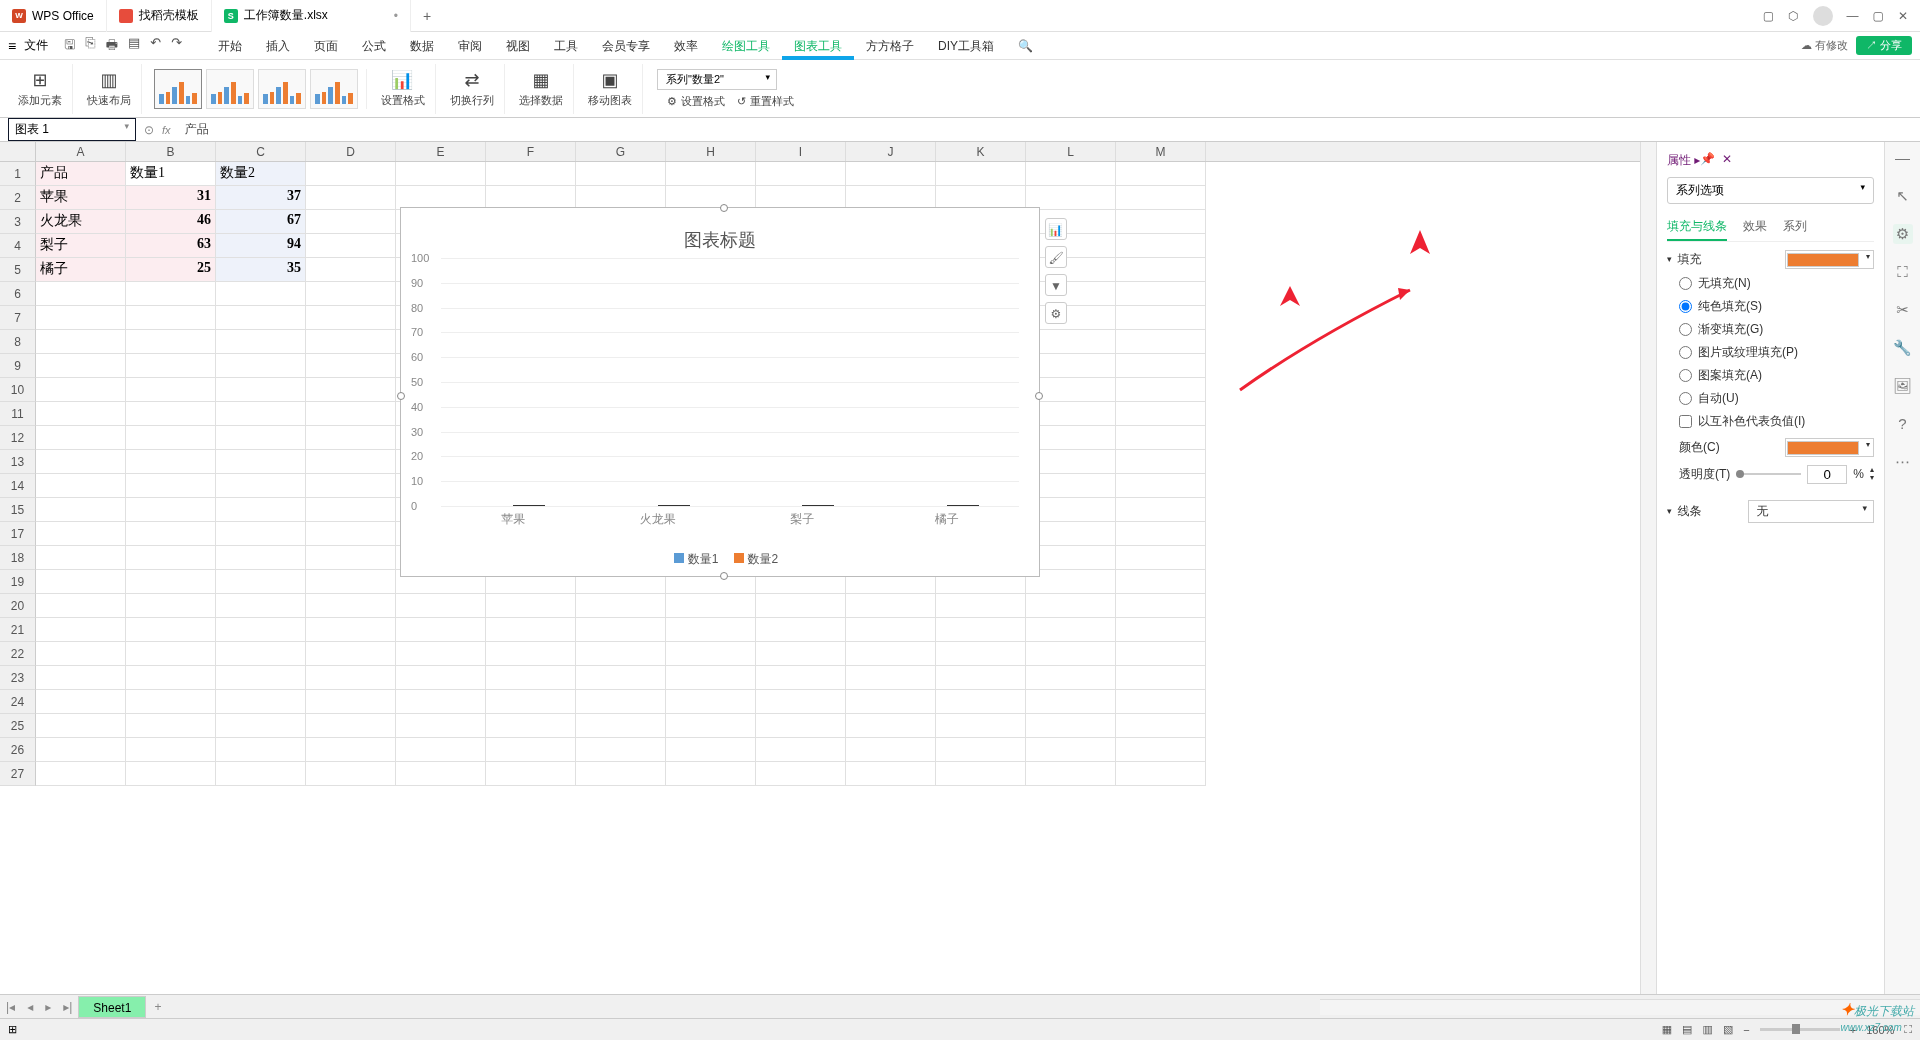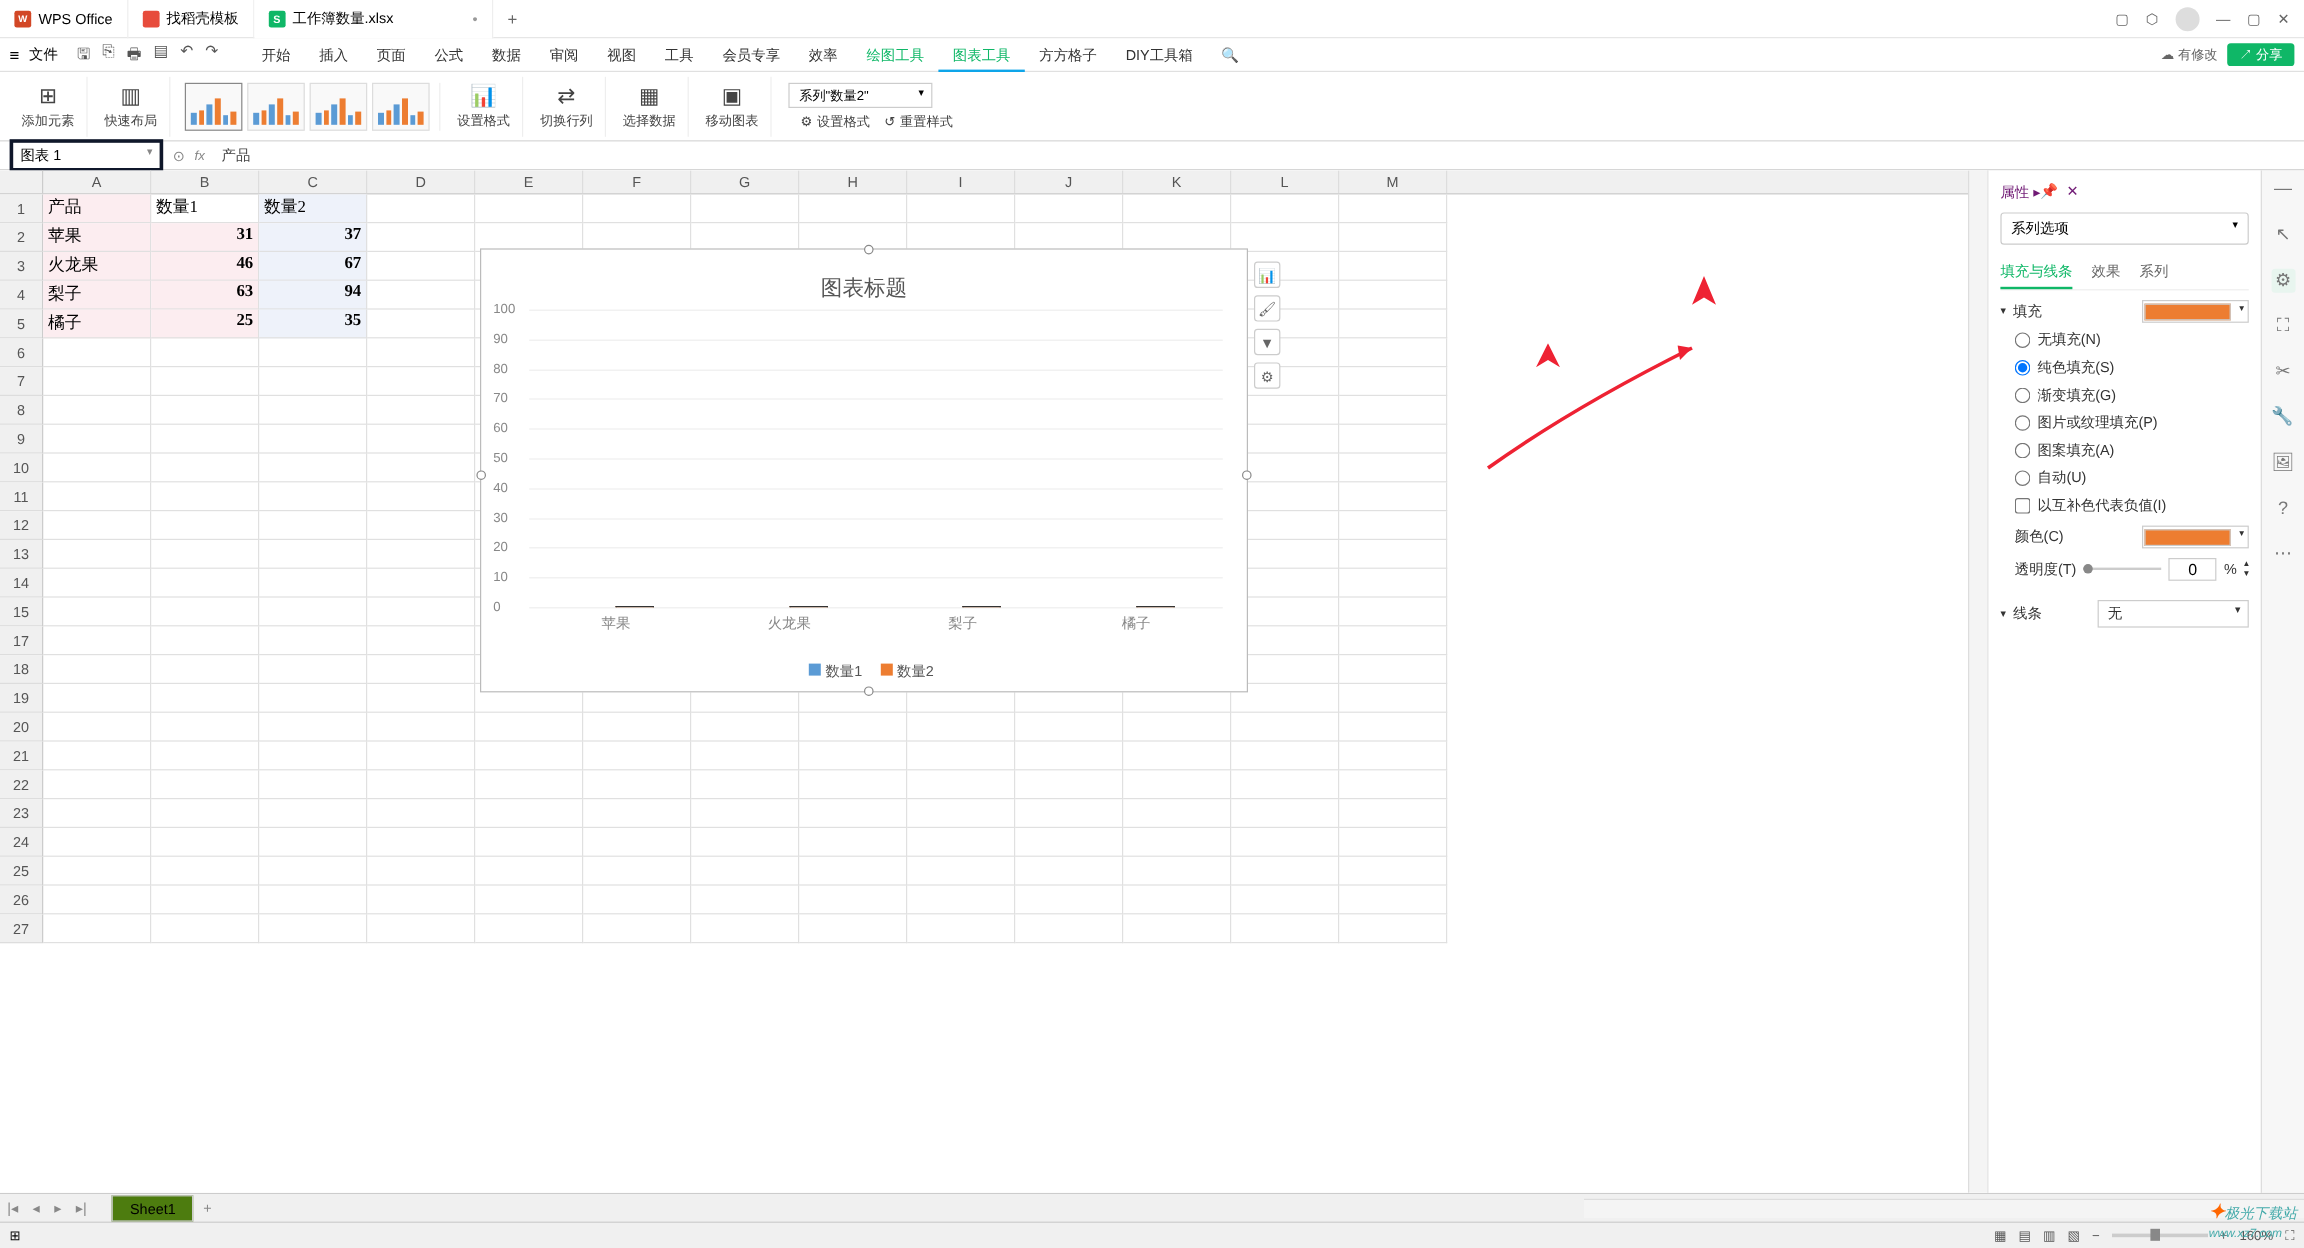--- a/index.html
+++ b/index.html
@@ -20,21 +20,21 @@
 
 
 .menubar { height: 28px; background: #fff; display: flex; align-items: center; padding: 0 8px; font-size: 12px; border-bottom: 1px solid #e0e0e0; }
 .menu-left { display: flex; align-items: center; gap: 8px; }
 .hamburger { font-size: 14px; }
 .qat { display: flex; gap: 10px; margin-left: 8px; }
 .qat span { color: #555; font-size: 13px; }
 .menu-tabs { display: flex; margin-left: 24px; }
 .menu-tab { padding: 0 12px; color: #333; height: 28px; line-height: 28px; cursor: pointer; }
 .menu-tab.green { color: #0fb767; }
-.menu-tab.active-green { color: #0fb767; border-bottom: 2px solid #0ea5e9; }
+.menu-tab.active-green { color: #0fb767; border-bottom: 4px solid #0ea5e9; }
 .menubar-right { margin-left: auto; display: flex; gap: 8px; align-items: center; }
 .cloud-ind { color: #666; font-size: 11px; }
 .share-btn { background: #0fb767; color: #fff; padding: 2px 10px; border-radius: 3px; font-size: 11px; }
 
 
 .ribbon { height: 58px; background: #fff; display: flex; align-items: center; padding: 4px 8px; border-bottom: 1px solid #ccc; gap: 4px; }
 .ribbon-group { display: flex; flex-direction: column; align-items: center; justify-content: center; padding: 0 10px; border-right: 1px solid #eee; height: 50px; font-size: 11px; color: #444; }
 .ribbon-group .icon { font-size: 18px; margin-bottom: 2px; }
 .chart-styles { display: flex; gap: 4px; padding: 0 8px; border-right: 1px solid #eee; }
 .chart-style { width: 48px; height: 40px; border: 1px solid #ddd; background: #f9f9f9; position: relative; }
@@ -42,21 +42,21 @@
 .mini-bars { position: absolute; bottom: 4px; left: 4px; right: 4px; height: 24px; display: flex; align-items: flex-end; gap: 2px; }
 .mini-bars span { flex: 1; background: #5b9bd5; }
 .mini-bars span:nth-child(even) { background: #ed7d31; }
 .ribbon-dropdown { border: 1px solid #ccc; padding: 2px 24px 2px 8px; font-size: 11px; position: relative; background: #fff; }
 .ribbon-dropdown::after { content: '▾'; position: absolute; right: 6px; font-size: 9px; }
 .ribbon-small { display: flex; gap: 12px; padding: 0 10px; font-size: 11px; color: #444; }
 .ribbon-small-item { display: flex; align-items: center; gap: 4px; }
 
 
 .formulabar { height: 24px; background: #fff; display: flex; align-items: center; border-bottom: 1px solid #ccc; font-size: 12px; }
-.namebox { width: 128px; border: 3px solid #0f172a; padding: 2px 6px; margin: 0 8px; position: relative; }
+.namebox { width: 128px; border: 1px solid #0f172a; padding: 2px 6px; margin: 0 8px; position: relative; }
 .namebox::after { content: '▾'; position: absolute; right: 6px; font-size: 9px; color: #888; }
 .fx-label { color: #888; font-style: italic; margin: 0 8px; font-size: 11px; }
 .formula-input { flex: 1; padding: 2px 6px; color: #444; }
 
 
 .main { display: flex; height: calc(100% - 32px - 28px - 58px - 24px - 24px - 22px); }
 .sheet-area { flex: 1; position: relative; background: #fff; overflow: hidden; }
 .col-headers { display: flex; height: 20px; background: #f0f0f0; border-bottom: 1px solid #ccc; }
 .corner { width: 36px; border-right: 1px solid #ccc; }
 .col-h { width: 90px; text-align: center; font-size: 12px; color: #555; border-right: 1px solid #ddd; line-height: 20px; }
@@ -109,21 +109,21 @@
 .line-select { border: 1px solid #ccc; padding: 2px 24px 2px 8px; flex: 1; position: relative; }
 .line-select::after { content: '▾'; position: absolute; right: 6px; font-size: 9px; }
 
 
 .right-rail { width: 36px; background: #f7f7f7; border-left: 1px solid #ddd; display: flex; flex-direction: column; align-items: center; padding-top: 6px; gap: 18px; }
 .rail-icon { width: 20px; height: 20px; color: #777; font-size: 15px; text-align: center; line-height: 20px; }
 
 
 .sheet-tabs { height: 24px; background: #f0f0f0; display: flex; align-items: center; border-top: 1px solid #ccc; font-size: 12px; }
 .sheet-nav { padding: 0 6px; color: #888; }
-.sheet-tab { padding: 0 14px; background: #4d7c0f; border: 1px solid #ccc; height: 22px; line-height: 22px; margin-left: 15px; }
+.sheet-tab { padding: 0 14px; background: #86efac; border: 1px solid #ccc; height: 22px; line-height: 22px; }
 .sheet-add { padding: 0 8px; color: #888; }
 
 
 .statusbar { height: 22px; background: #f0f0f0; display: flex; align-items: center; border-top: 1px solid #ccc; font-size: 11px; padding: 0 8px; }
 .statusbar-right { margin-left: auto; display: flex; gap: 10px; align-items: center; color: #555; }
 .zoom-slider { width: 80px; height: 3px; background: #ccc; position: relative; }
 .zoom-thumb { width: 8px; height: 10px; background: #888; position: absolute; left: 40%; top: -4px; }
 
 
 .arrow { position: absolute; pointer-events: none; }

